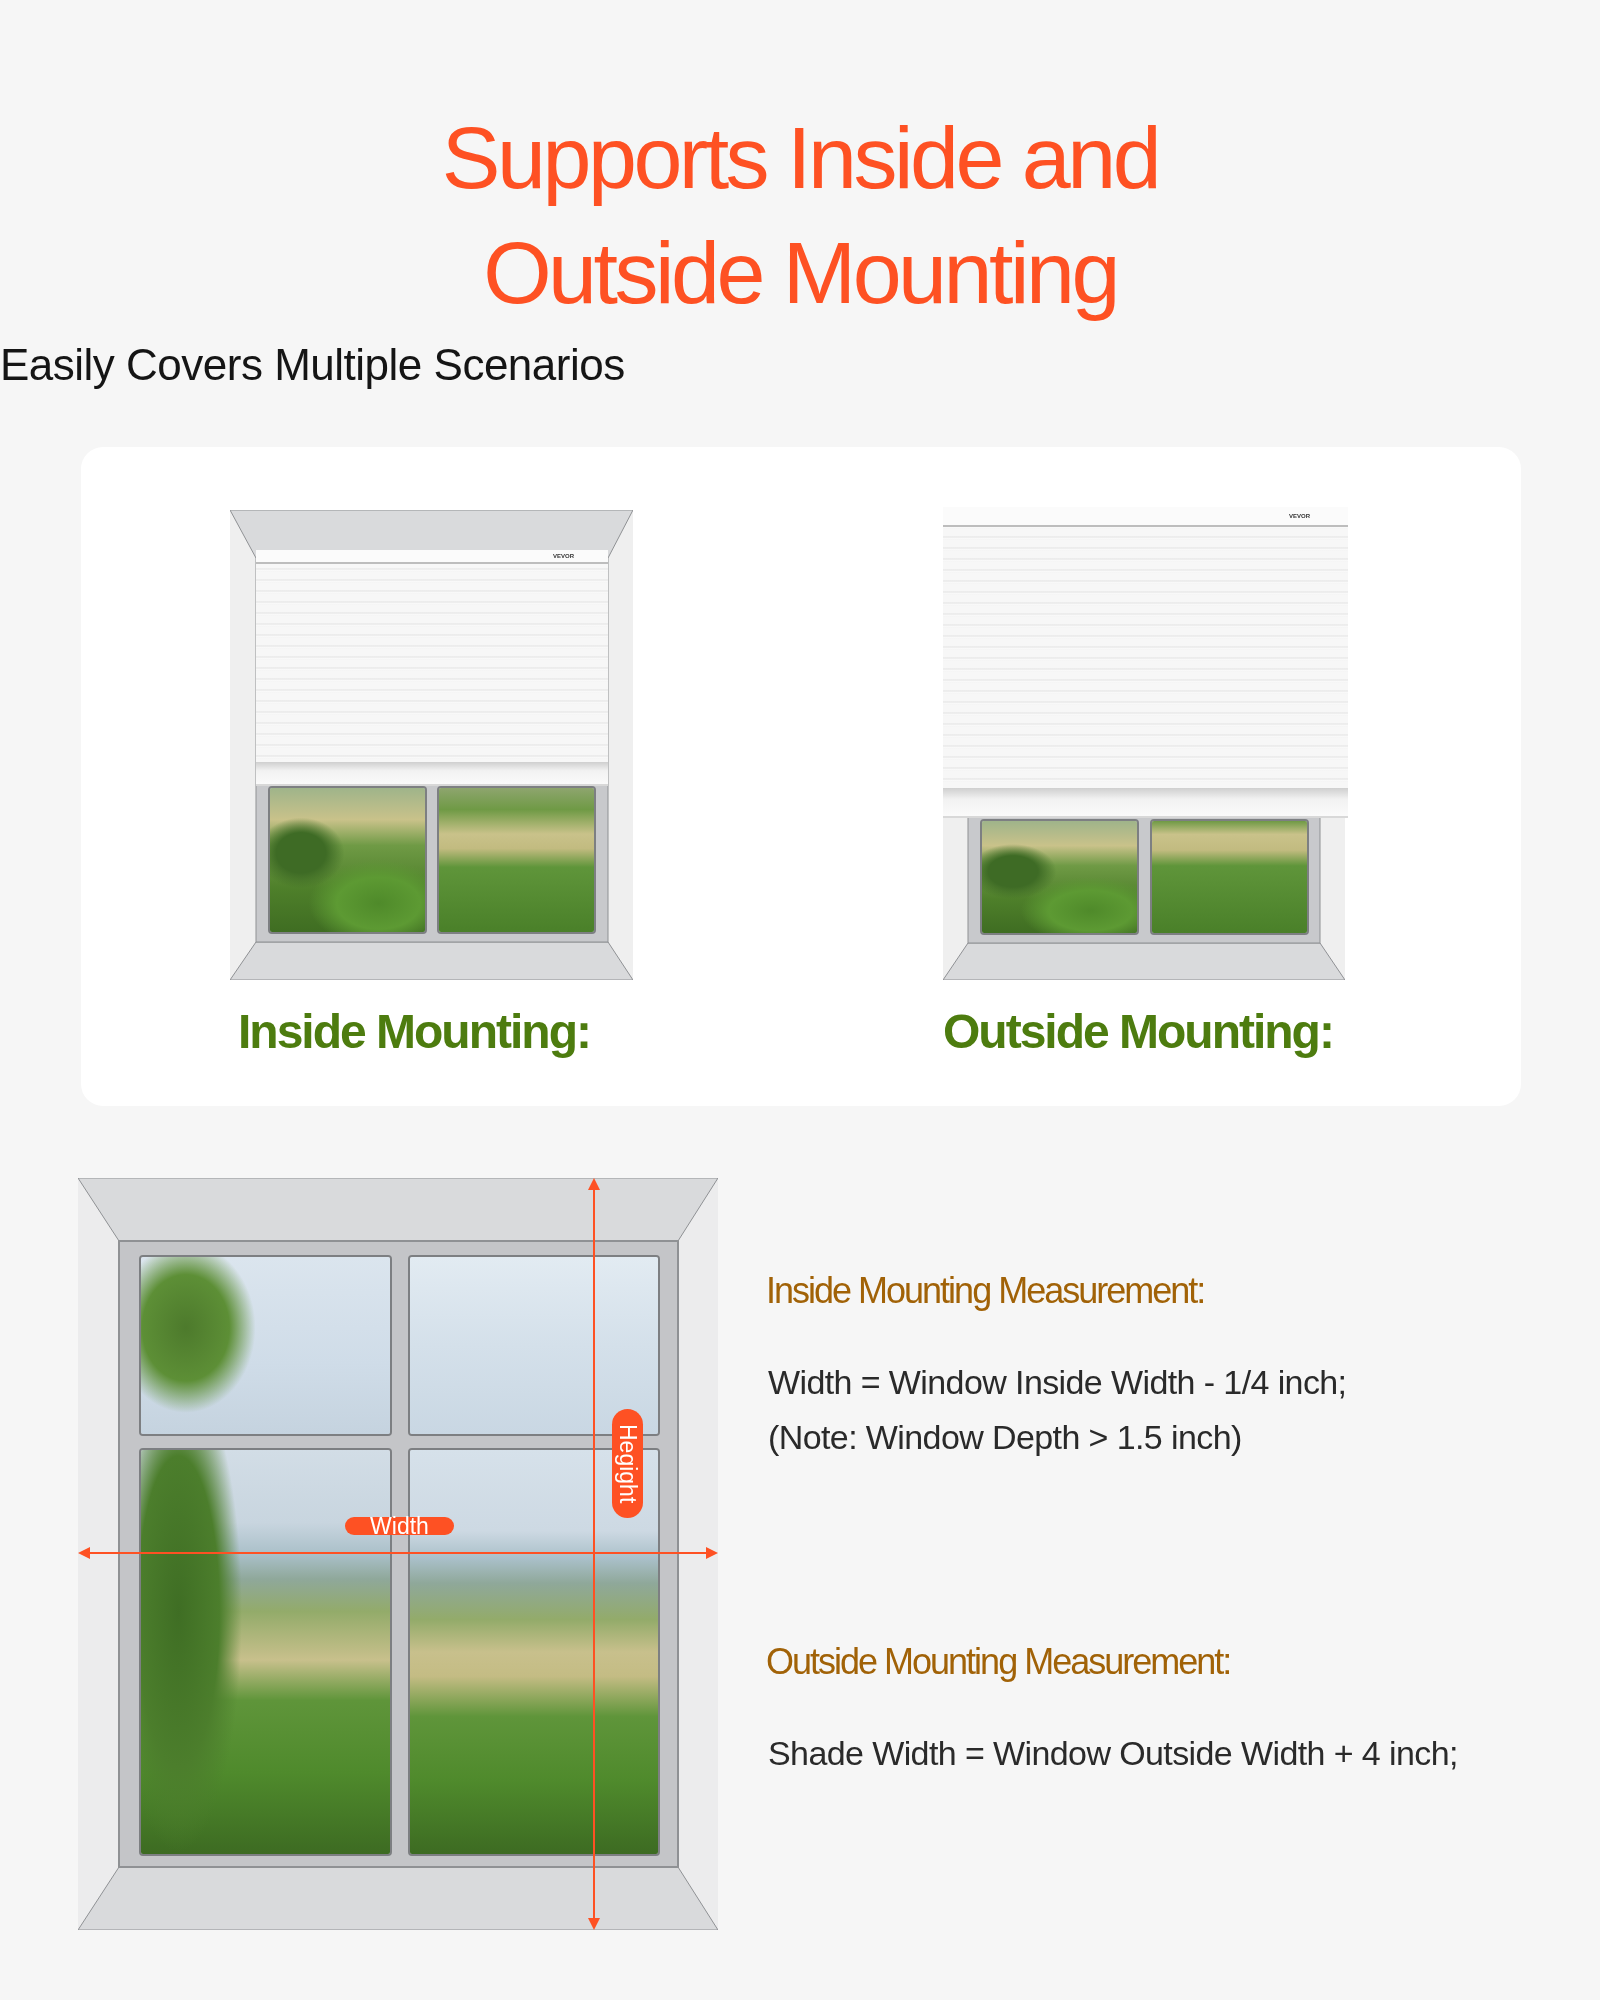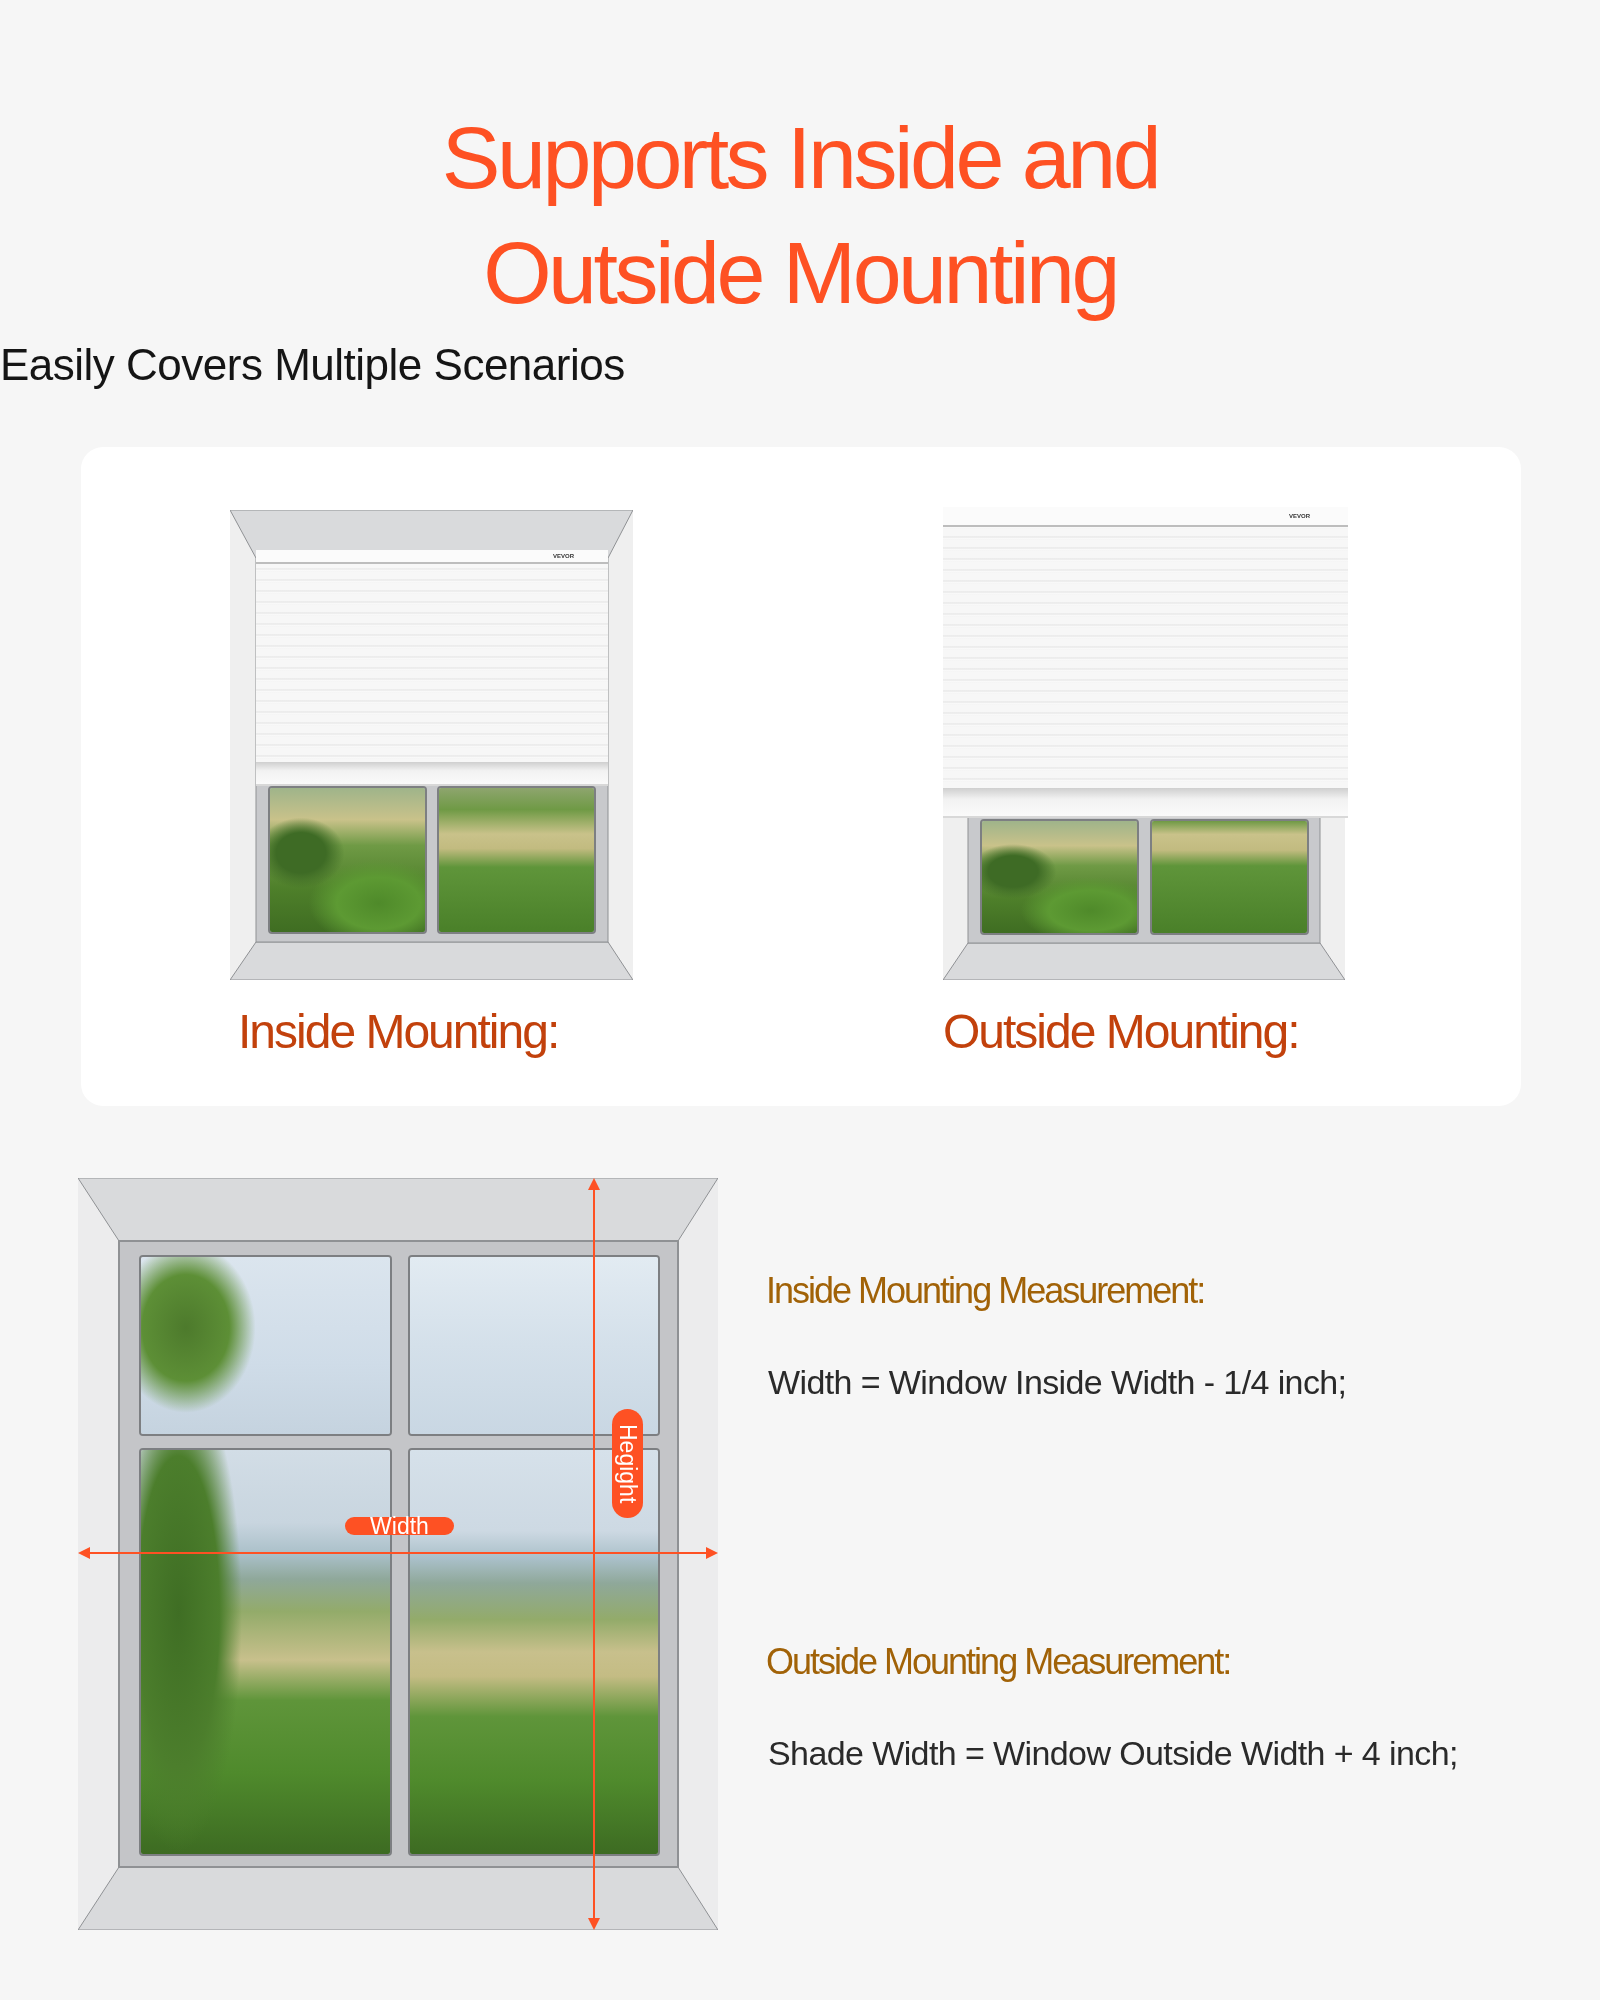--- a/index.html
+++ b/index.html
@@ -3,21 +3,21 @@
 <meta charset="utf-8">
 <style>
   *{box-sizing:border-box;margin:0;padding:0}
   html,body{width:1600px;height:2000px;background:#f6f6f6;overflow:hidden}
   body{position:relative;font-family:"Liberation Sans","DejaVu Sans",sans-serif}
   .abs{position:absolute}
   .title{left:0;width:1600px;text-align:center;color:#fe5123;font-weight:400;font-size:88px;letter-spacing:-3.5px;line-height:115px}
   .title .l1{display:block}
   .subtitle{left:0;width:1600px;top:340px;text-align:left;color:#151515;font-size:44px;font-weight:400;letter-spacing:-0.5px}
   .card{left:81px;top:447px;width:1440px;height:659px;background:#fff;border-radius:22px}
-  .card-label{color:#c2410c;font-weight:400;font-size:48px;letter-spacing:-2px;white-space:nowrap}
+  .card-label{color:#4d7c0f;font-weight:700;font-size:48px;letter-spacing:-2px;white-space:nowrap}
   
   .win{position:absolute}
   .shade{position:absolute;background:
       repeating-linear-gradient(180deg,#f7f7f7 0px,#f7f7f7 7px,#e2e2e2 8px,#fafafa 9px,#f4f4f4 11px);
       border-bottom:2px solid #d8d8d8}
   .shade .rail{position:absolute;left:0;right:0;top:0;height:14px;background:#fbfbfb;border-bottom:2px solid #bdbdbd}
   .shade .bottom{position:absolute;left:0;right:0;bottom:0;height:22px;background:linear-gradient(180deg,#cfcfcf 0,#f2f2f2 40%,#fafafa 100%)}
   .shade .logo{position:absolute;top:3px;font-size:6px;font-weight:700;color:#333;letter-spacing:0}
   .pane{position:absolute;border-radius:4px;overflow:hidden;border:2px solid #7d7f82}
   .scene{width:100%;height:100%;background:
@@ -114,18 +114,19 @@
     <polygon points="0,375 12,369 12,381" fill="#fe5123"></polygon>
     <polygon points="640,375 628,369 628,381" fill="#fe5123"></polygon>
   </svg>
   <div class="pill" style="left:267px;top:339px;width:109px;height:18px">Width</div>
   <div class="pill" style="left:534px;top:231px;width:31px;height:109px;writing-mode:vertical-rl">Hegight</div>
 </div>
 
 <div class="abs h-heading" style="left:766px;top:1270px">Inside Mounting Measurement:</div>
 <div class="abs h-body" style="left:768px;top:1355px">
   <div>Width = Window Inside Width - 1/4 inch;</div>
+  <div>(Note: Window Depth &gt; 1.5 inch)</div>
 </div>
 
 <div class="abs h-heading" style="left:766px;top:1641px">Outside Mounting Measurement:</div>
 <div class="abs h-body" style="left:768px;top:1726px">
   <div>Shade Width = Window Outside Width + 4 inch;</div>
 </div>
 
 </body></html>

